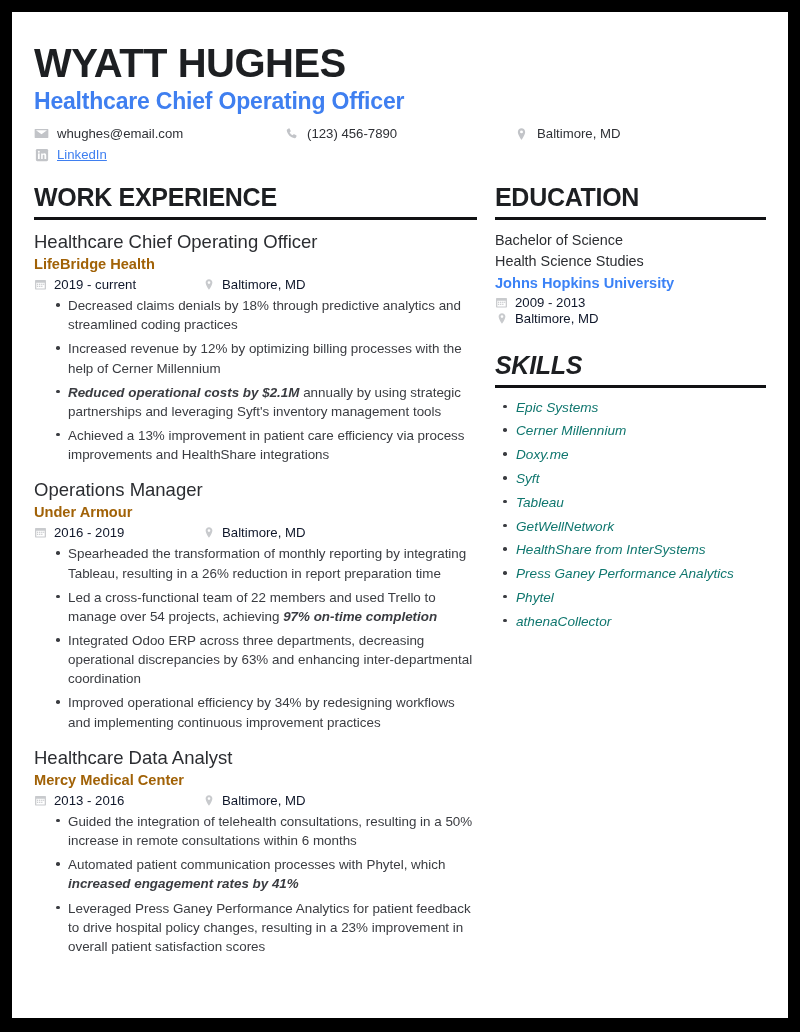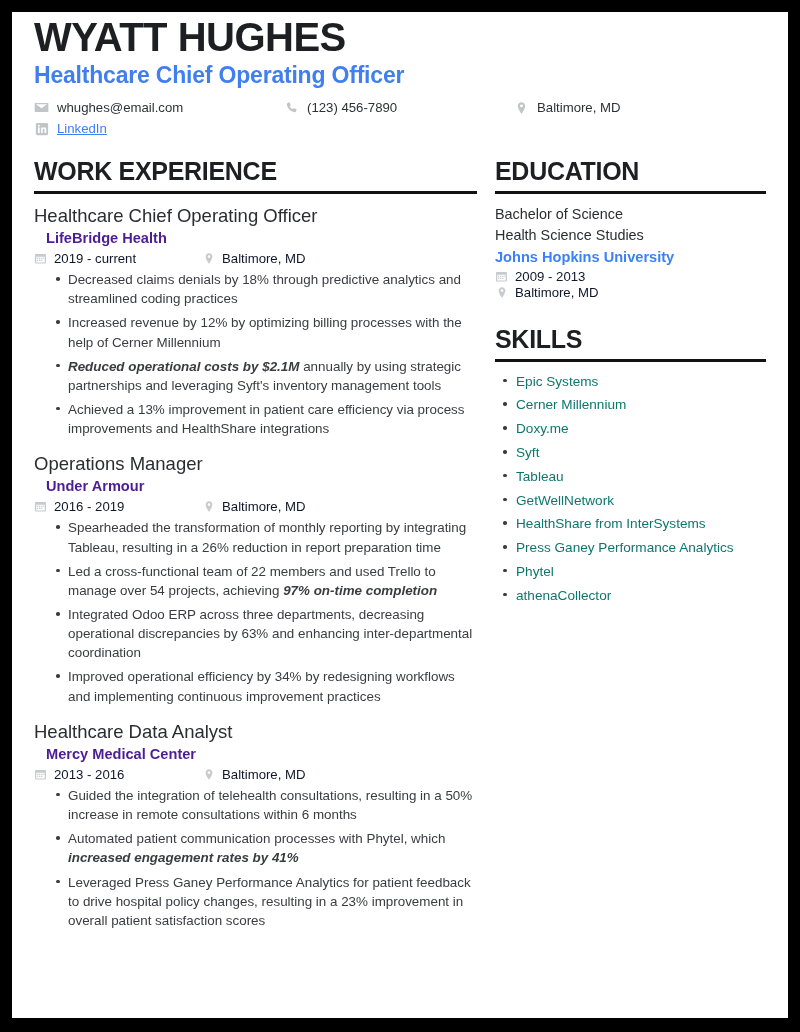--- a/index.html
+++ b/index.html
@@ -24,21 +24,21 @@
   }
   .page-inner {
     position: relative;
     width: 100%;
     height: 100%;
     padding: 0;
   }
 
   
   .header {
-    padding: 4px 22px 0 22px;
+    padding: 30px 22px 0 22px;
   }
   .full-name {
     font-size: 40px;
     font-weight: 700;
     letter-spacing: -0.5px;
     color: #1d1f22;
     line-height: 1.05;
     margin: 0 0 4px 0;
     font-family: "Liberation Sans", sans-serif;
   }
@@ -111,38 +111,38 @@
     letter-spacing: -0.3px;
     line-height: 1.1;
     margin: 0 0 5px 0;
     text-transform: uppercase;
   }
   .section-rule {
     height: 3px;
     background: #111214;
     margin-bottom: 10px;
   }
-  .section + .section { margin-top: 26px; }
+  .section + .section { margin-top: 26px; font-style: italic; }
 
   
   .job { margin-bottom: 14px; }
   .job:last-child { margin-bottom: 0; }
   .job-role {
     font-size: 18.5px;
     color: #2b2d31;
     font-weight: 400;
     line-height: 1.25;
     margin: 0 0 2px 0;
   }
   .job-company {
     font-size: 14.6px;
     font-weight: 700;
-    color: #4c1d95;
+    color: #a16207;
     line-height: 1.3;
-    margin: 0 0 3px 12px;
+    margin: 0 0 3px 0;
   }
   .job-meta {
     display: flex;
     align-items: center;
     margin-bottom: 4px;
   }
   .meta-item {
     display: flex;
     align-items: center;
     font-size: 13.2px;

